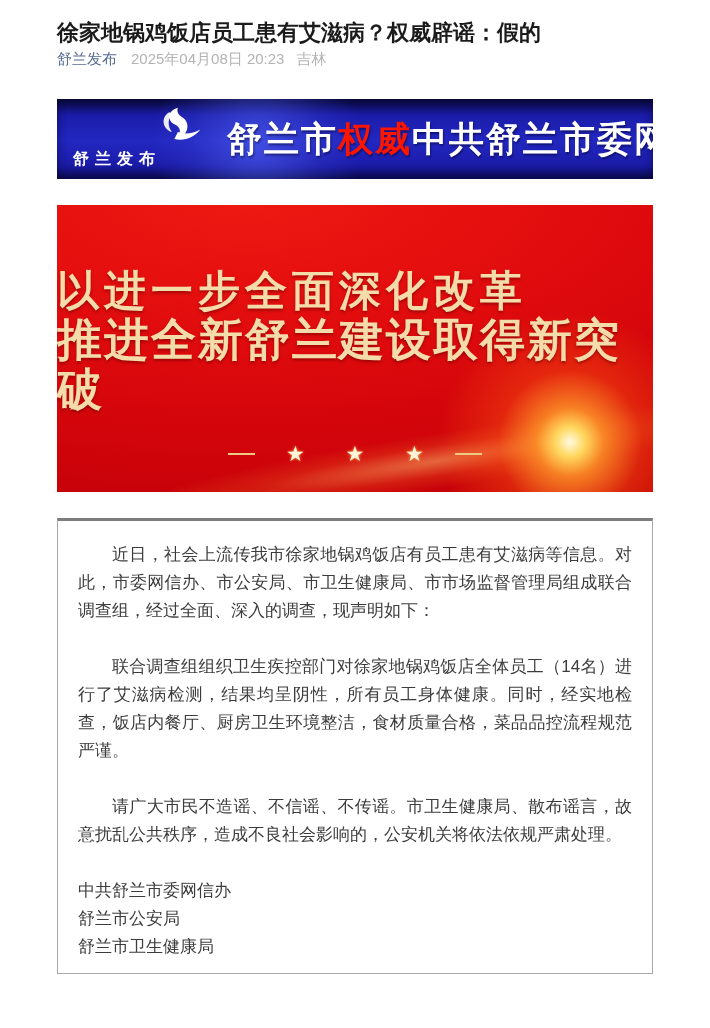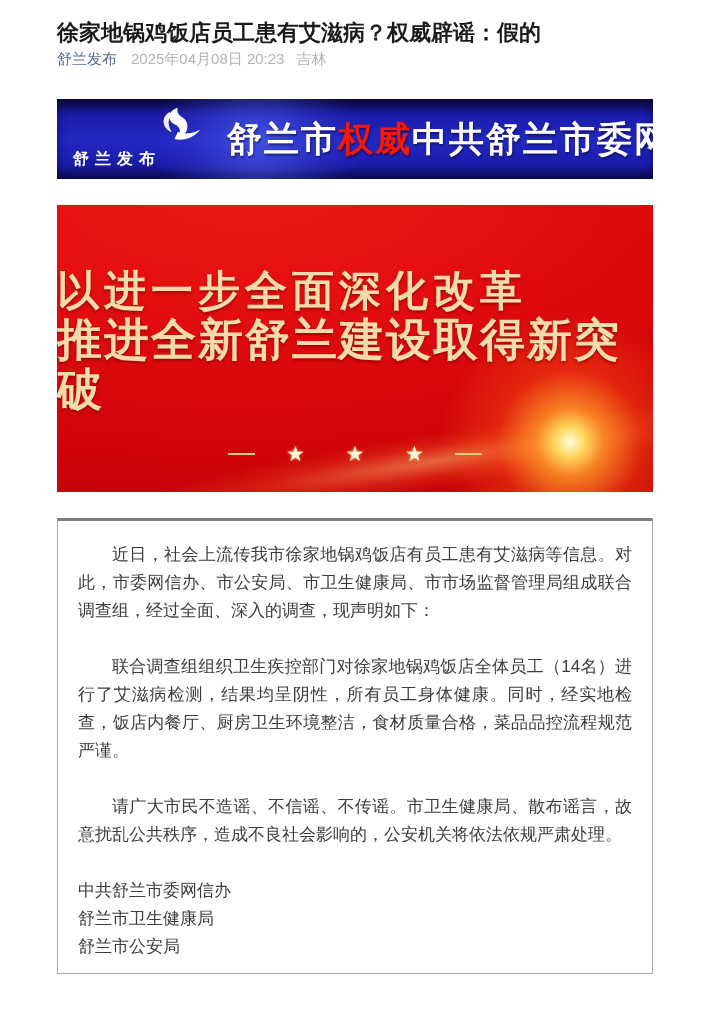--- a/index.html
+++ b/index.html
@@ -88,18 +88,18 @@
       <span class="dash"></span>
     </div>
   </div>
 
   <div class="statement-box">
     <p>近日，社会上流传我市徐家地锅鸡饭店有员工患有艾滋病等信息。对此，市委网信办、市公安局、市卫生健康局、市市场监督管理局组成联合调查组，经过全面、深入的调查，现声明如下：</p>
     <p>联合调查组组织卫生疾控部门对徐家地锅鸡饭店全体员工（14名）进行了艾滋病检测，结果均呈阴性，所有员工身体健康。同时，经实地检查，饭店内餐厅、厨房卫生环境整洁，食材质量合格，菜品品控流程规范严谨。</p>
     <p>请广大市民不造谣、不信谣、不传谣。市卫生健康局、散布谣言，故意扰乱公共秩序，造成不良社会影响的，公安机关将依法依规严肃处理。</p>
     <div class="signatures">
       <div>中共舒兰市委网信办</div>
+      <div>舒兰市公安局</div>
       <div>舒兰市卫生健康局</div>
-      <div>舒兰市公安局</div>
     </div>
   </div>
 
 </div>
 
 </body></html>

